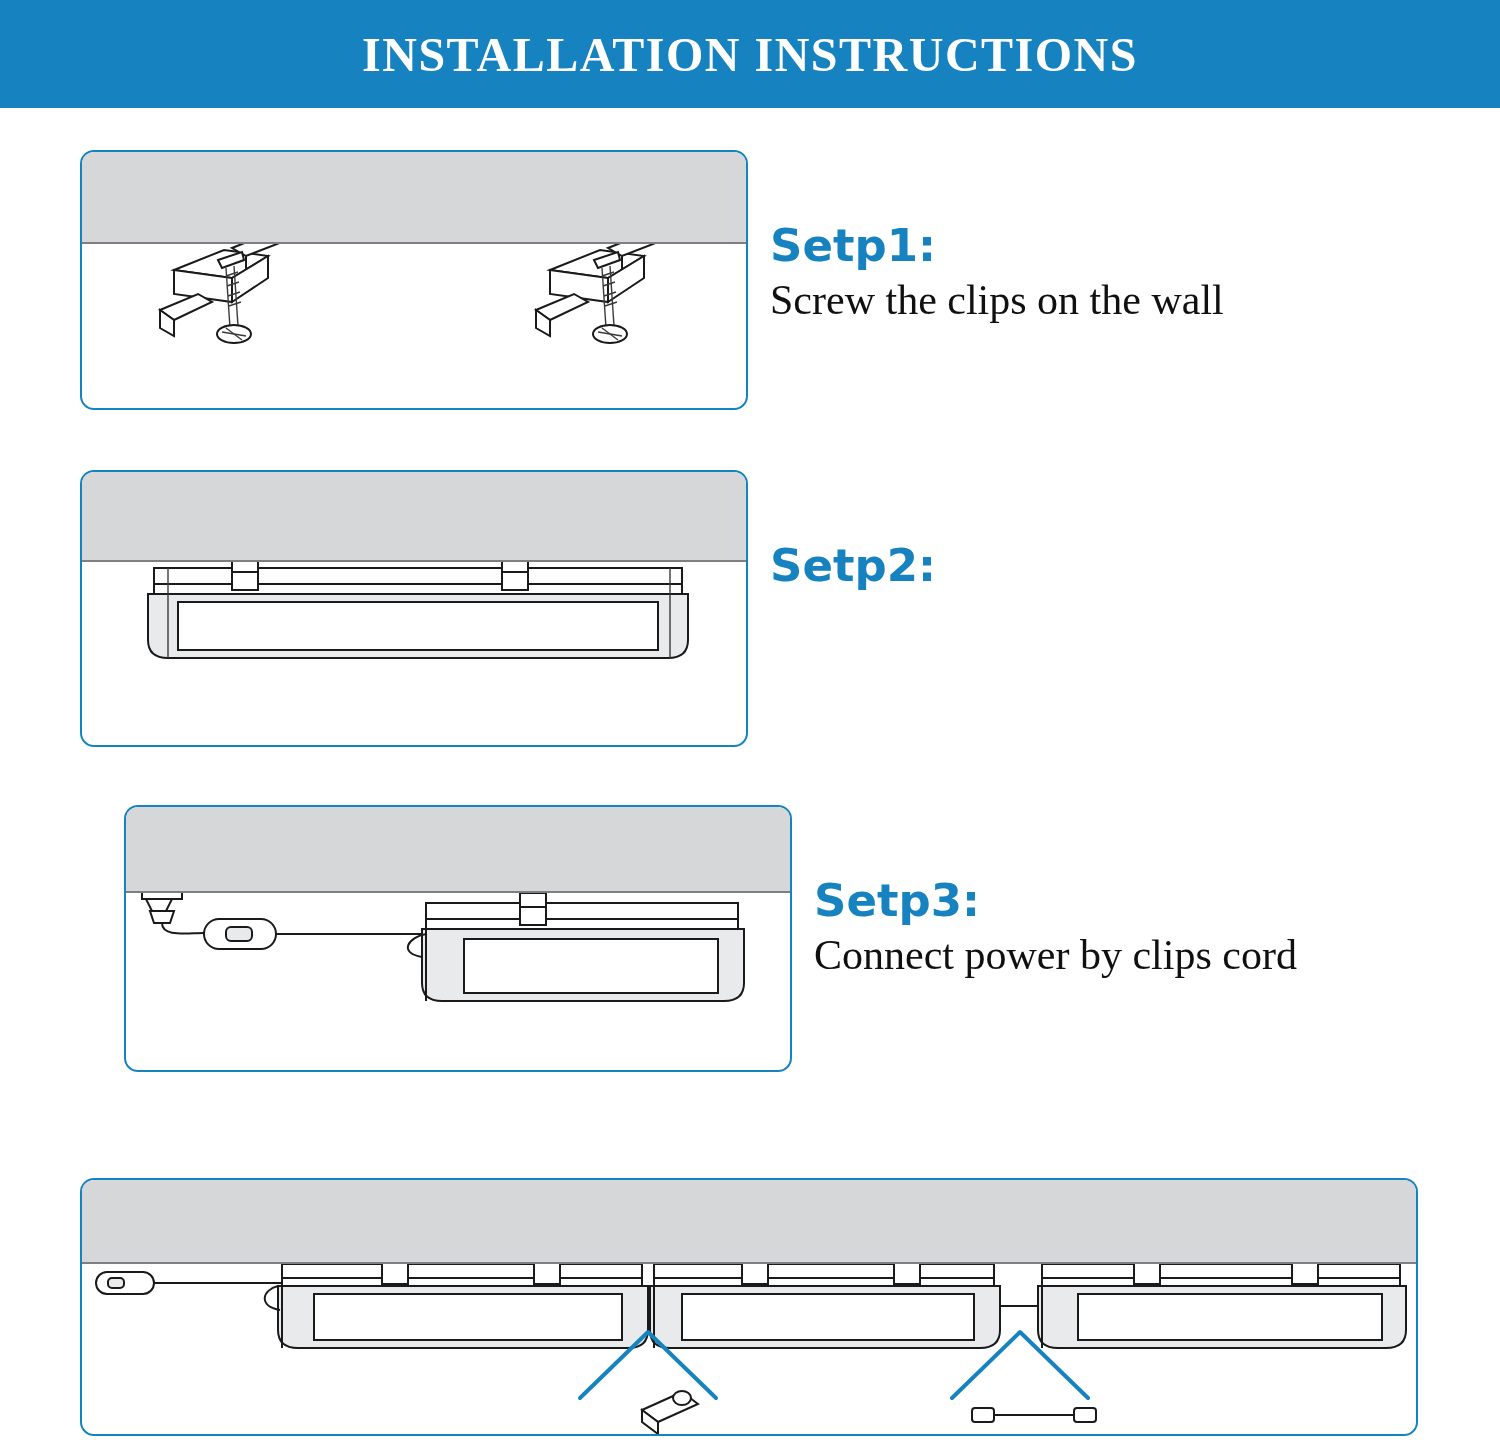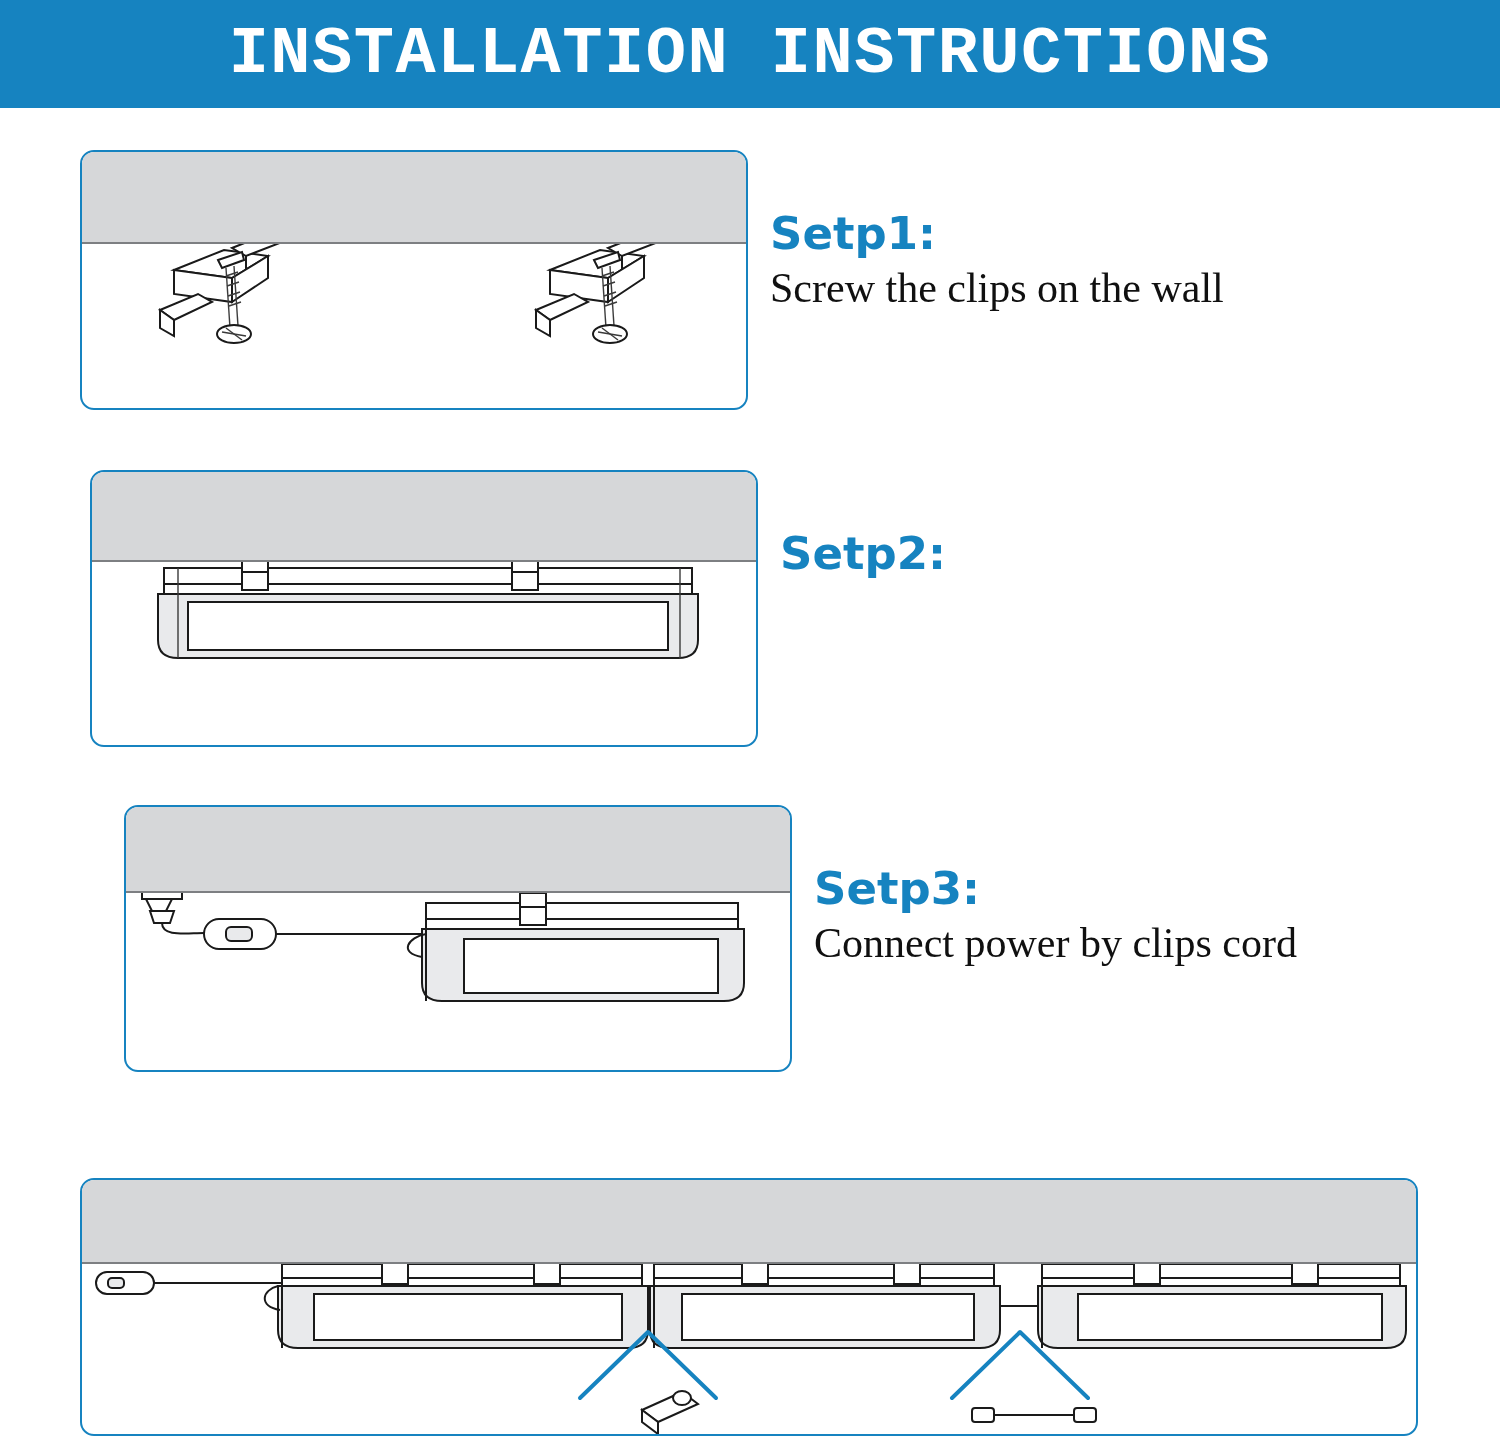--- a/index.html
+++ b/index.html
@@ -22,37 +22,37 @@
     top: 0;
     width: 1500px;
     height: 108px;
     background: #1683c0;
     display: flex;
     align-items: center;
     justify-content: center;
   }
   .header-title {
     color: #ffffff;
-    font-size: 67px;
+    font-size: 48px;
     font-weight: bold;
     letter-spacing: 1.5px;
-    font-family: Liberation Mono, monospace;
+    font-family: Liberation Serif, serif;
     white-space: nowrap;
   }
 
   
   .step-row {
     position: absolute;
     left: 0;
     width: 1500px;
     display: flex;
     align-items: flex-start;
   }
   #step-row-1 { top: 150px; height: 270px; }
-  #step-row-2 { top: 470px; height: 285px; justify-content: flex-end; }
+  #step-row-2 { top: 470px; height: 285px; }
   #step-row-3 { top: 805px; height: 275px; padding-left: 44px; }
 
   .panel {
     position: relative;
     margin-left: 80px;
     width: 668px;
     border: 2px solid #1683c0;
     border-radius: 14px;
     background: #ffffff;
     overflow: hidden;
@@ -79,21 +79,21 @@
   .step-text {
     margin-left: 22px;
     padding-top: 60px;
     width: 720px;
   }
   .step-title {
     color: #1683c0;
     font-size: 45px;
     font-weight: bold;
     line-height: 1.05;
-    margin: 0 0 8px 0;
+    margin: 12px 0 8px 0;
     font-family: "DejaVu Sans", sans-serif;
   }
   .step-desc {
     color: #101010;
     font-size: 42px;
     line-height: 1.1;
     margin: 0;
     font-family: Liberation Serif, serif;
     white-space: nowrap;
   }

